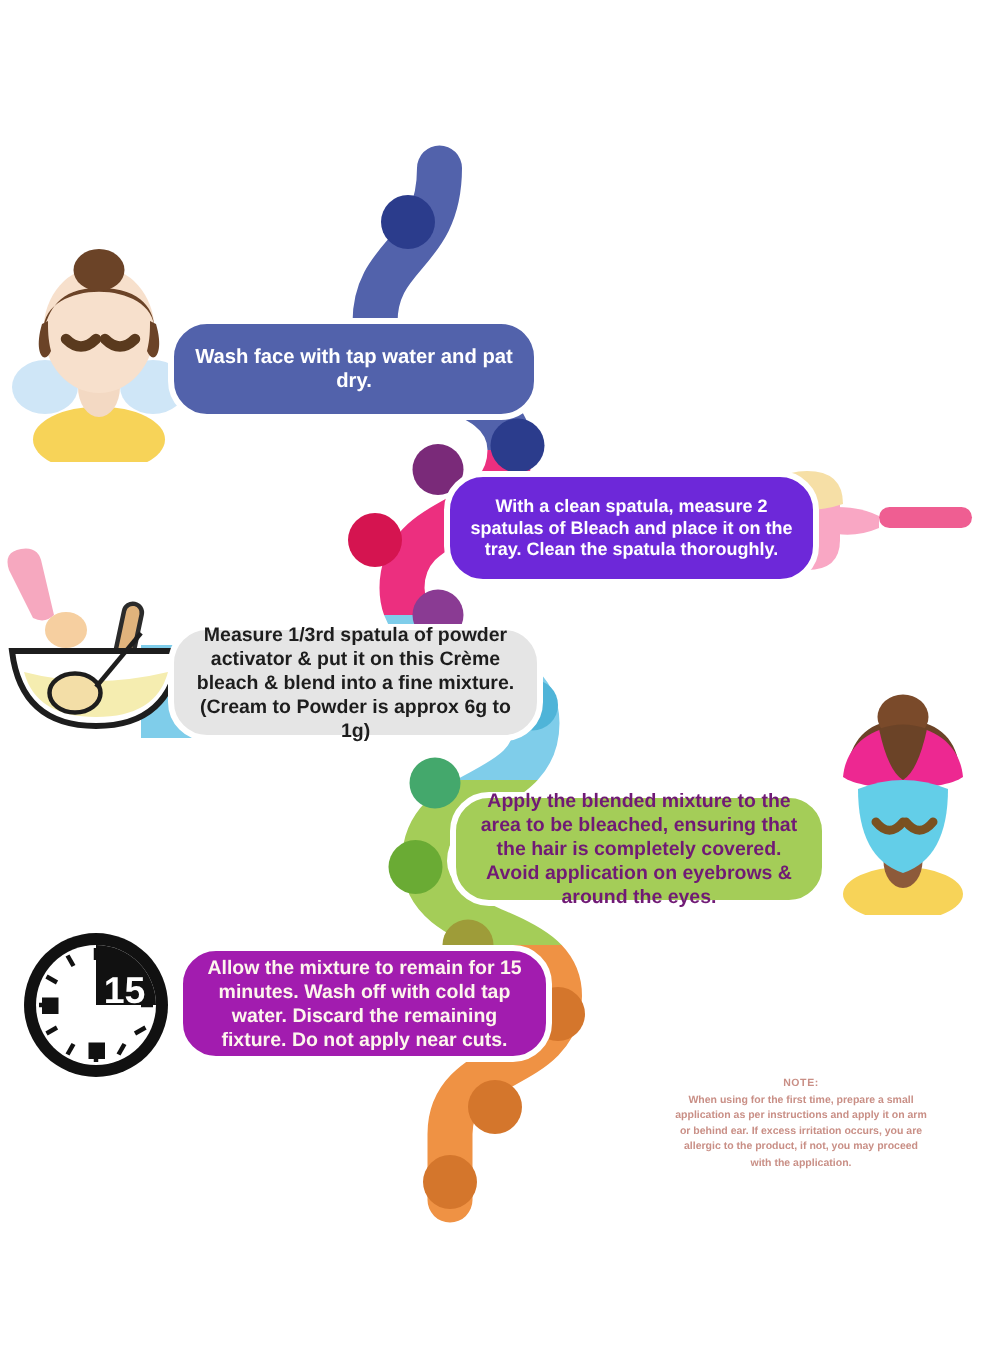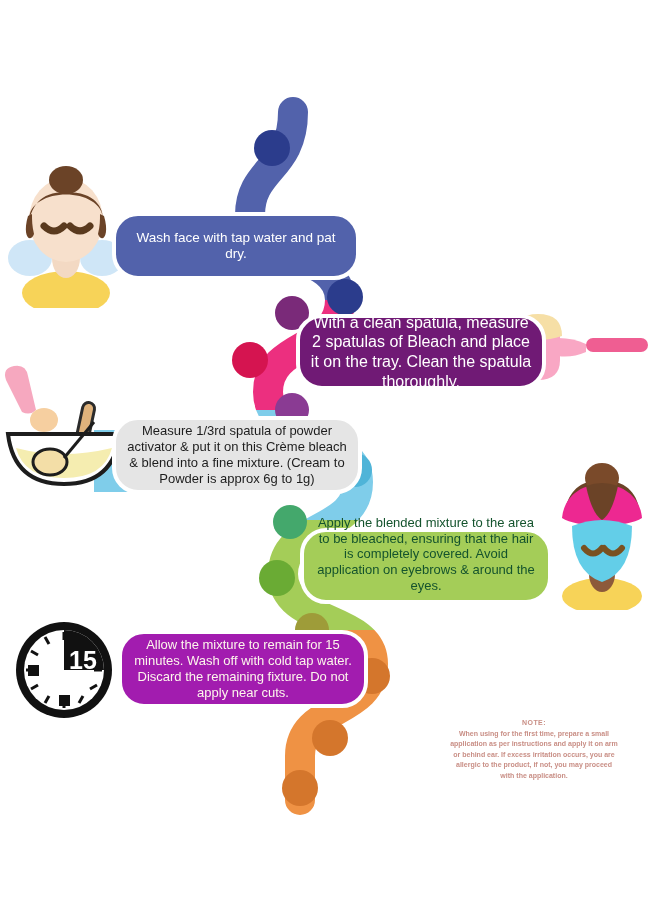--- a/index.html
+++ b/index.html
@@ -13,32 +13,32 @@
 
   .step-box{
     position:absolute;
     border-radius:26px;
     border:4px solid #ffffff;
     box-sizing:border-box;
     display:flex;align-items:center;justify-content:center;
     text-align:center;
     padding:6px 10px;
     line-height:1.22;
-    font-weight:normal;
+    font-weight:bold;
   }
   .step-box .txt{display:block;width:100%;}
 
   
   #step1{left:112px;top:212px;width:248px;height:68px;background:#5262ab;color:#ffffff;font-size:13.5px;}
   
-  #step2{left:296px;top:314px;width:250px;height:76px;background:#701a75;color:#ffffff;font-size:16px;}
+  #step2{left:296px;top:314px;width:250px;height:76px;background:#6d28d9;color:#ffffff;font-size:12px;}
   
   #step3{left:112px;top:416px;width:250px;height:78px;background:#e5e5e5;color:#1d1d1d;font-size:13px;}
   
-  #step4{left:300px;top:528px;width:252px;height:76px;background:#a4cd58;color:#14532d;font-size:13px;align-items:flex-end;}
+  #step4{left:300px;top:528px;width:252px;height:76px;background:#a4cd58;color:#701a75;font-size:13px;}
   
   #step5{left:118px;top:630px;width:250px;height:78px;background:#a21caf;color:#fdf6ec;font-size:13px;}
 
   .art{position:absolute;}
 
   
   #note{
     position:absolute;left:408px;top:718px;width:252px;
     text-align:center;color:#c98f86;
     font-size:7px;line-height:1.5;font-weight:bold;

